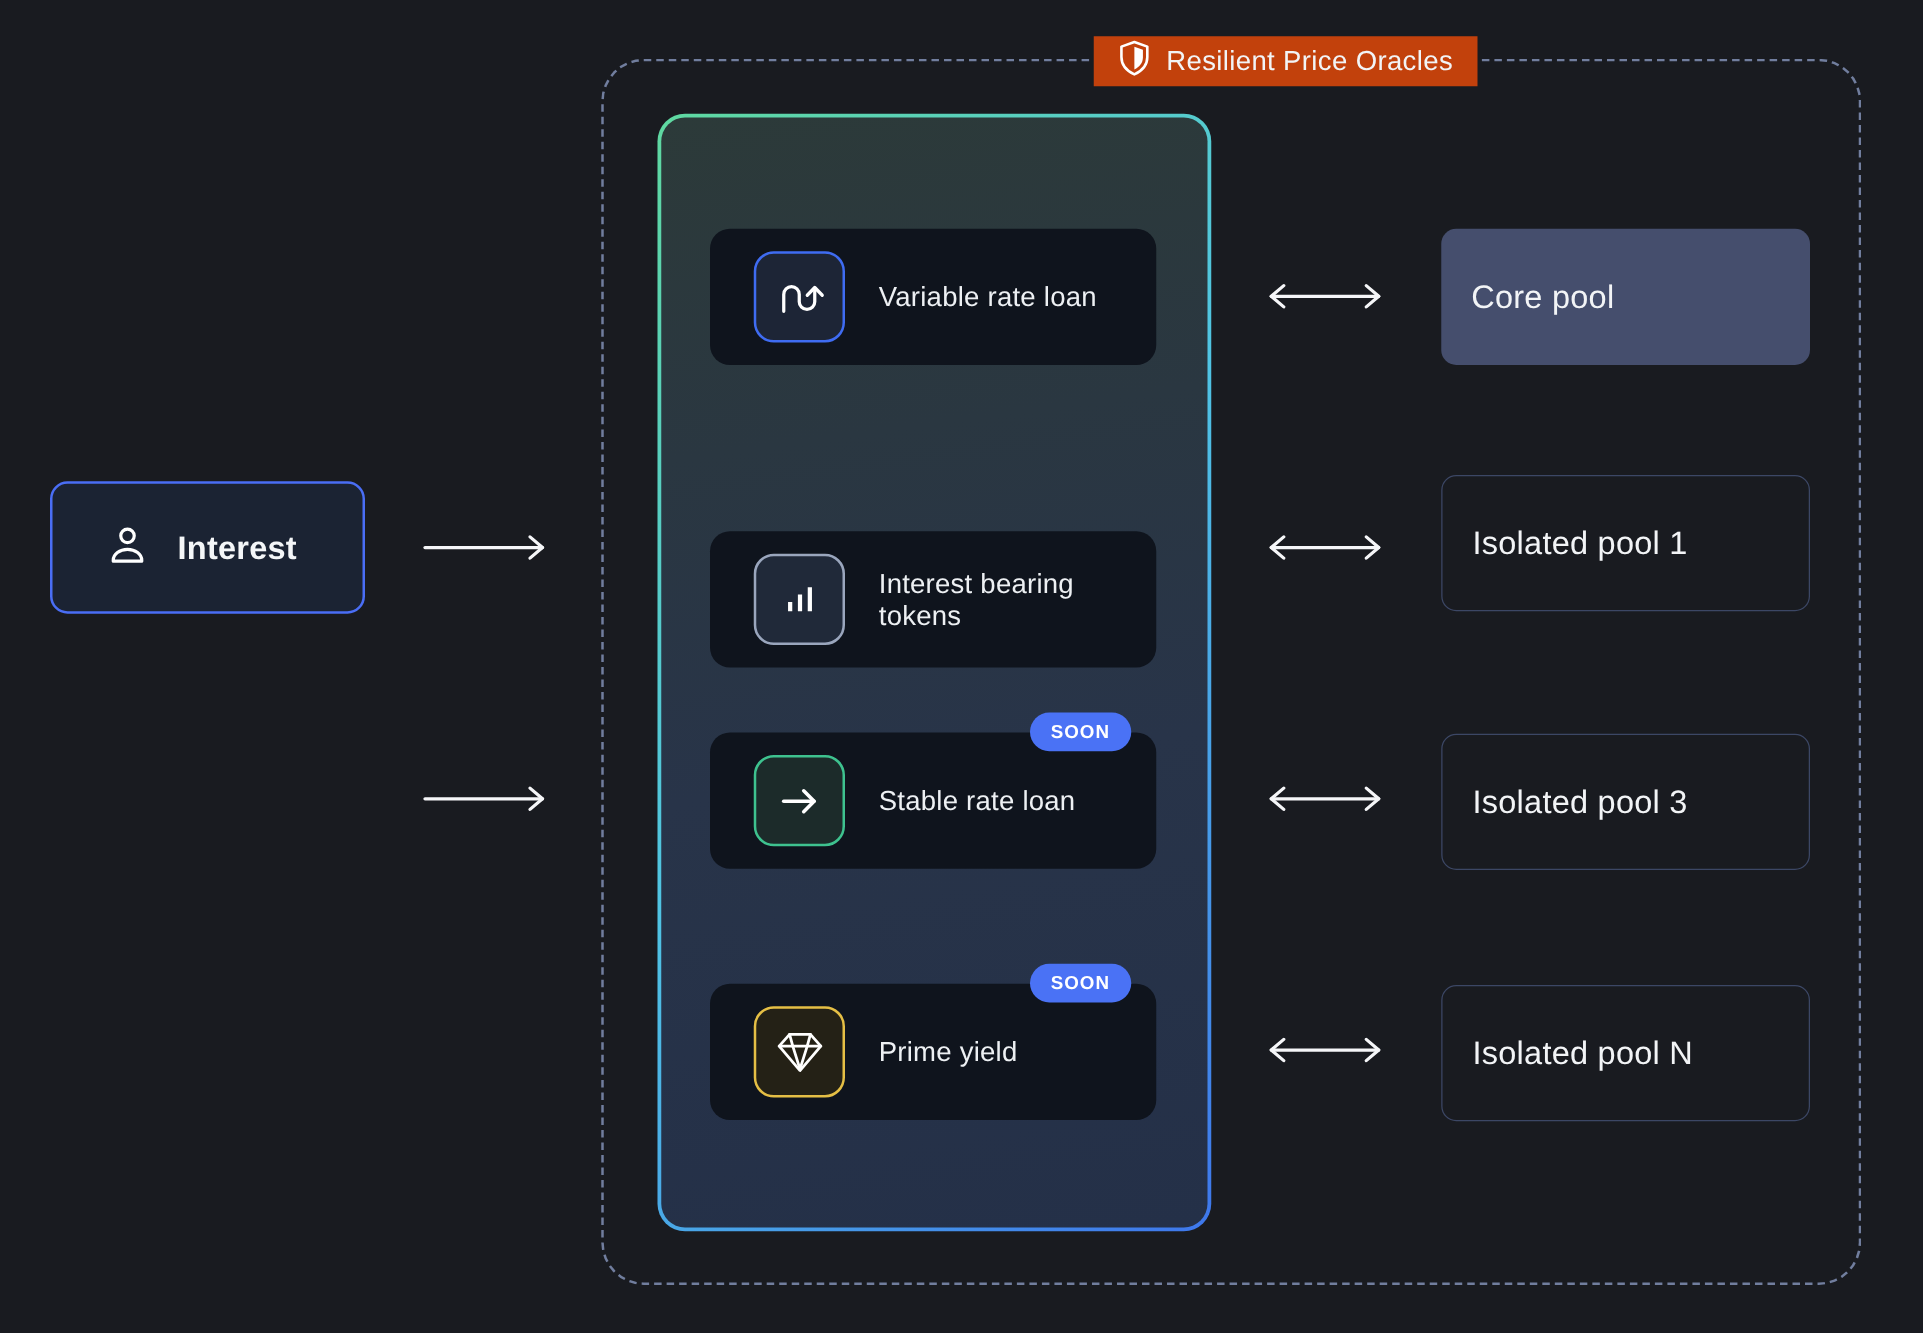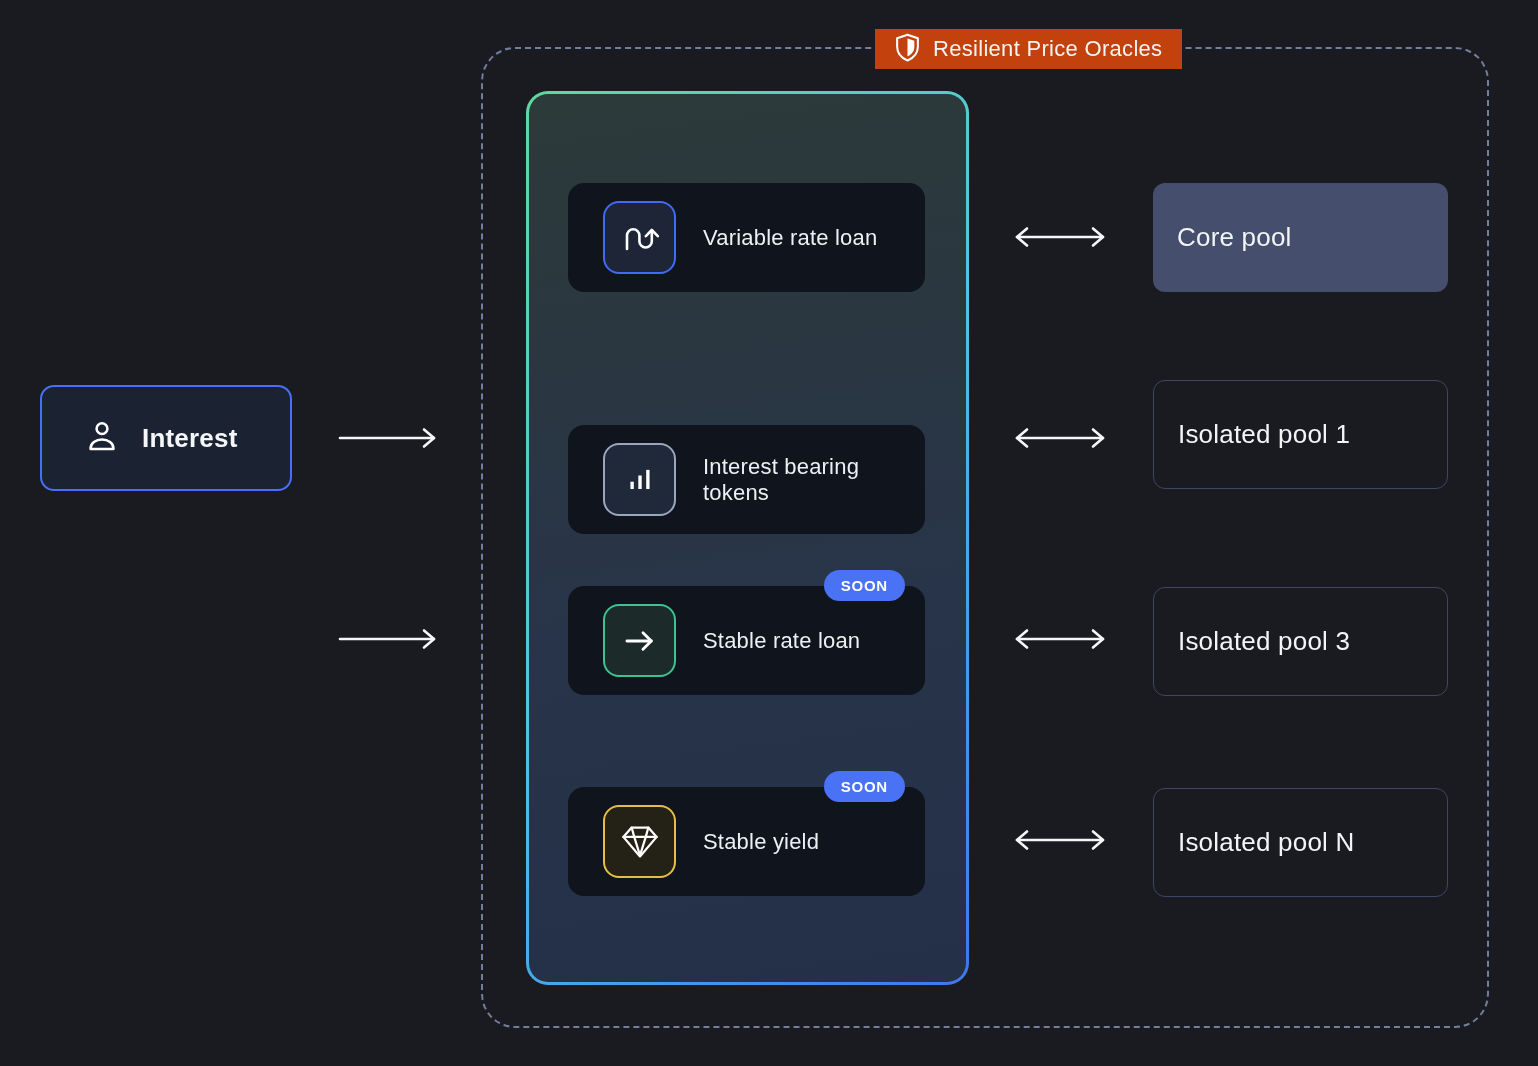--- a/index.html
+++ b/index.html
@@ -169,21 +169,21 @@
         <span class="soon-badge">SOON</span>
         <span class="iconbox yellow">
           <svg width="40" height="36" viewBox="0 0 36 32" fill="none" stroke="#ffffff" stroke-width="2" stroke-linecap="round" stroke-linejoin="round">
             <path d="M10.5 3 h15 L33 11.4 18 29 3 11.4 Z"></path>
             <line x1="3" y1="11.4" x2="33" y2="11.4"></line>
             <polyline points="12.8,11.4 18,28 23.2,11.4"></polyline>
             <line x1="10.5" y1="3" x2="12.8" y2="11.4"></line>
             <line x1="25.5" y1="3" x2="23.2" y2="11.4"></line>
           </svg>
         </span>
-        <span class="label">Stable yield</span>
+        <span class="label">Prime yield</span>
       </div>
 
     </div>
   </div>
 
   <div class="arrow" style="left:1010px; top:223px;">
     <svg width="100" height="28" viewBox="0 0 100 28" fill="none" stroke="#f5f6f8" stroke-width="2.6" stroke-linecap="round" stroke-linejoin="round">
       <line x1="7" y1="14" x2="93" y2="14"></line>
       <polyline points="17,5.5 7,14 17,22.5"></polyline>
       <polyline points="83,5.5 93,14 83,22.5"></polyline>

